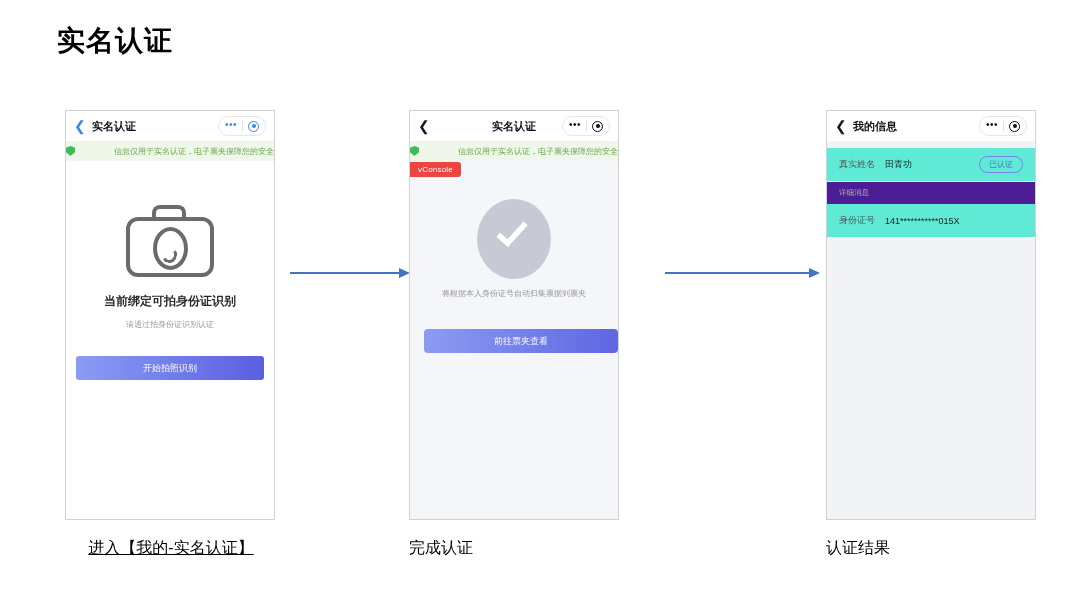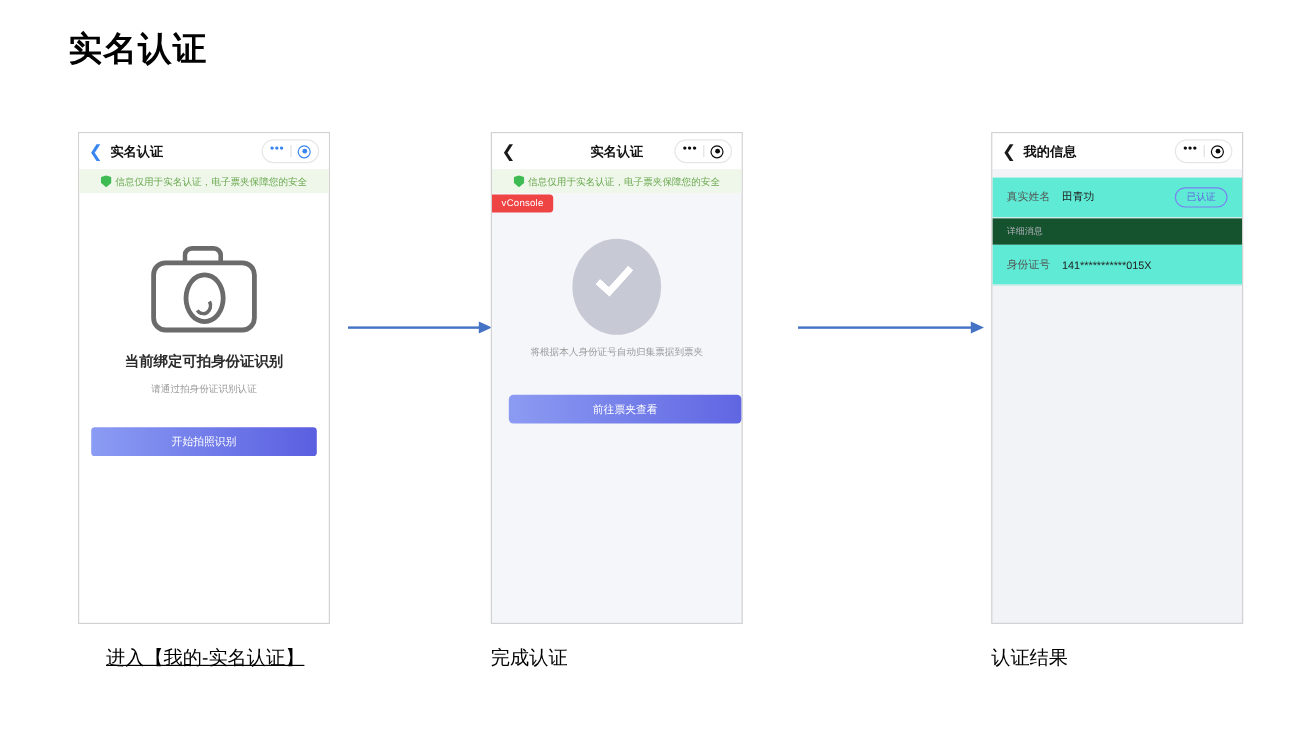--- a/index.html
+++ b/index.html
@@ -136,21 +136,21 @@
   }
   .cap-blue { color: #3a86f0; }
   .cap-dark { color: #0c0c0c; }
 
   
   .notice {
     background: #eef7e9;
     height: 20px;
     display: flex;
     align-items: center;
-    justify-content: center;
+    justify-content: space-between;
     gap: 3px;
     font-size: 8px;
     color: #6aa84f;
   }
   .shield {
     width: 9px;
     height: 10px;
     background: #3fbb53;
     -webkit-clip-path: polygon(50% 0%, 100% 18%, 100% 62%, 50% 100%, 0% 62%, 0% 18%);
     clip-path: polygon(50% 0%, 100% 18%, 100% 62%, 50% 100%, 0% 62%, 0% 18%);
@@ -315,21 +315,21 @@
   }
   .badge {
     margin-left: auto;
     border: 1px solid #7b7ff0;
     color: #5f63e0;
     font-size: 8px;
     border-radius: 9px;
     padding: 2px 9px;
   }
   .section-head {
-    background: #14532d;
+    background: #4c1d95;
     height: 22px;
     display: flex;
     align-items: center;
     padding: 0 12px;
     font-size: 7.5px;
     color: #b0b2bb;
     box-sizing: border-box;
   }
 
   

